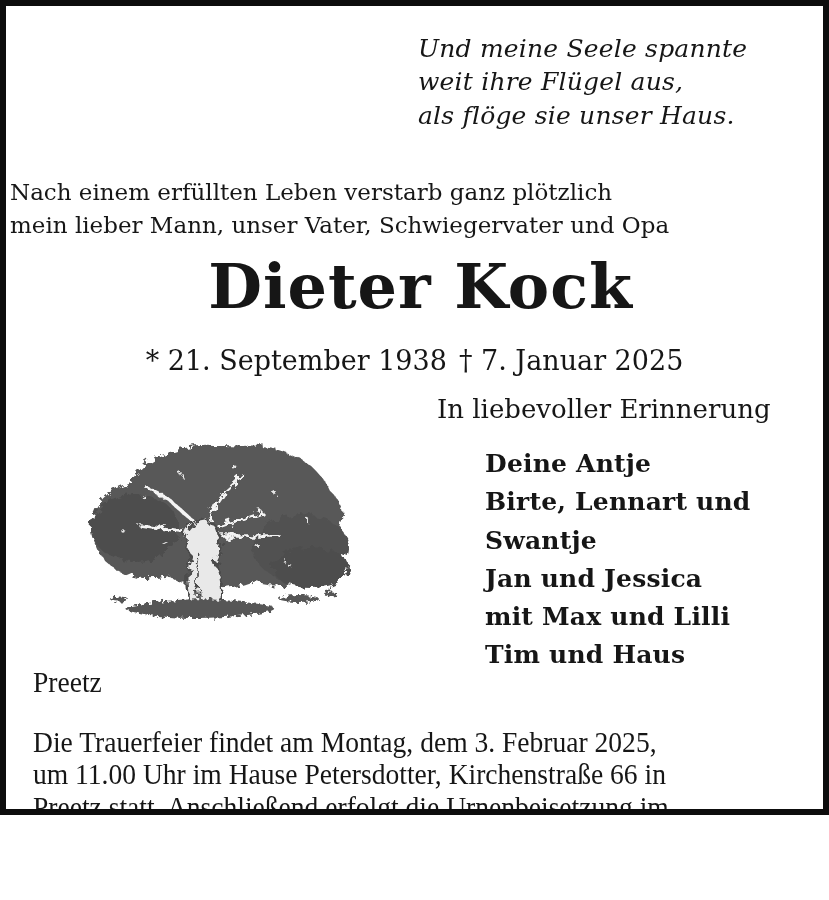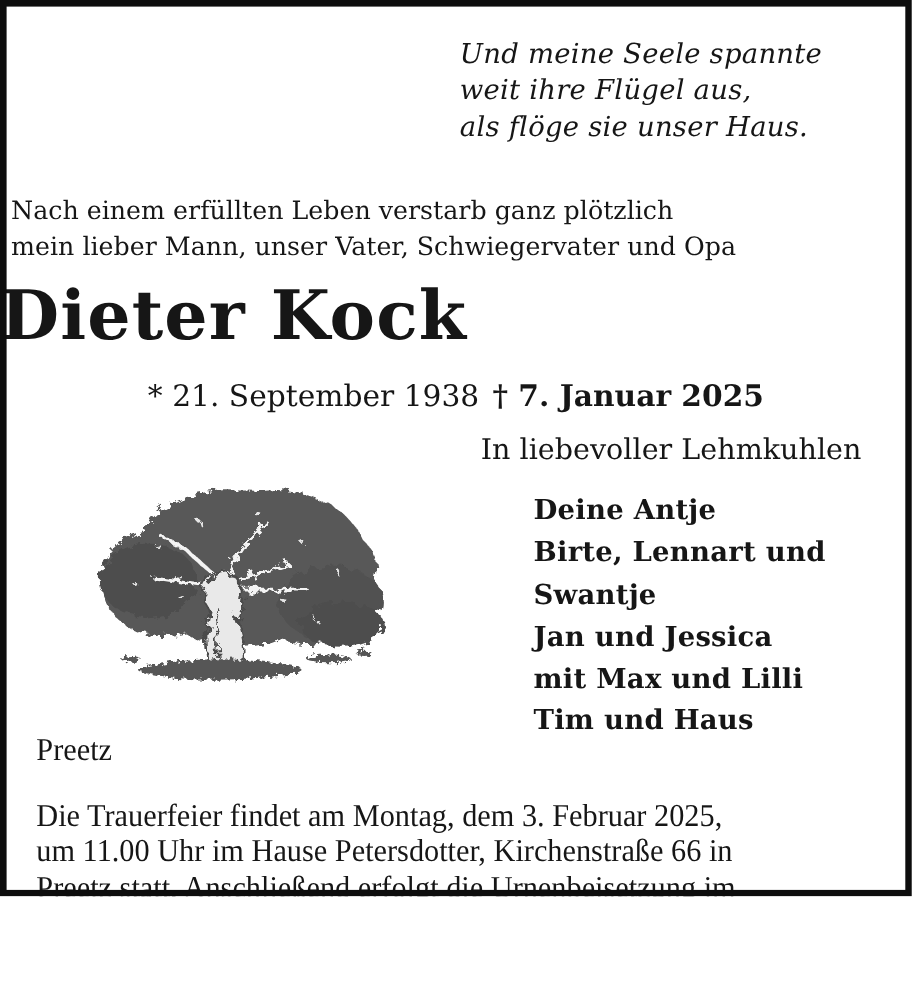--- a/index.html
+++ b/index.html
@@ -28,32 +28,32 @@
     position:absolute;left:418px;top:32px;
     font-style:italic;
     font-size:25px;line-height:33.4px;
     letter-spacing:.2px;
   }
   .intro{
     position:absolute;left:10px;right:10px;top:176px;
     font-size:23px;line-height:32.5px;
   }
   .deceased{
-    position:absolute;left:0;right:0;top:253px;
-    text-align:left;
+    position:absolute;left:12px;right:0;top:253px;
+    text-align:center;
     font-weight:bold;
     font-size:62px;line-height:68px;
     letter-spacing:1px;
   }
   .dates{
     position:absolute;left:0;right:0;top:345px;
     text-align:center;
     font-size:27px;line-height:32px;
   }
-  .dates .death{margin-left:12px;font-weight:bold;}
+  .dates .death{margin-left:12px;}
   .memory{
     position:absolute;left:437px;top:393px;
     font-size:26px;line-height:33px;
   }
   .family{
     position:absolute;left:437px;top:445px;
     font-weight:bold;
     font-size:25px;line-height:38.3px;
     letter-spacing:.2px;
     margin-left:48px;
@@ -91,21 +91,21 @@
     <div>Nach einem erfüllten Leben verstarb ganz plötzlich</div>
     <div>mein lieber Mann, unser Vater, Schwiegervater und Opa</div>
   </div>
 
   <div class="deceased">Dieter Kock</div>
 
   <div class="dates">
     <span class="birth">* 21. September 1938</span><span class="death">† 7. Januar 2025</span>
   </div>
 
-  <div class="memory">In liebevoller Lehmkuhlen</div>
+  <div class="memory">In liebevoller Erinnerung</div>
 
   <div class="family">
     <div>Deine Antje</div>
     <div>Birte, Lennart und Swantje</div>
     <div>Jan und Jessica</div>
     <div>mit Max und Lilli</div>
     <div>Tim und Haus</div>
   </div>
 
   <svg class="tree" viewBox="0 0 282 190" aria-hidden="true">

